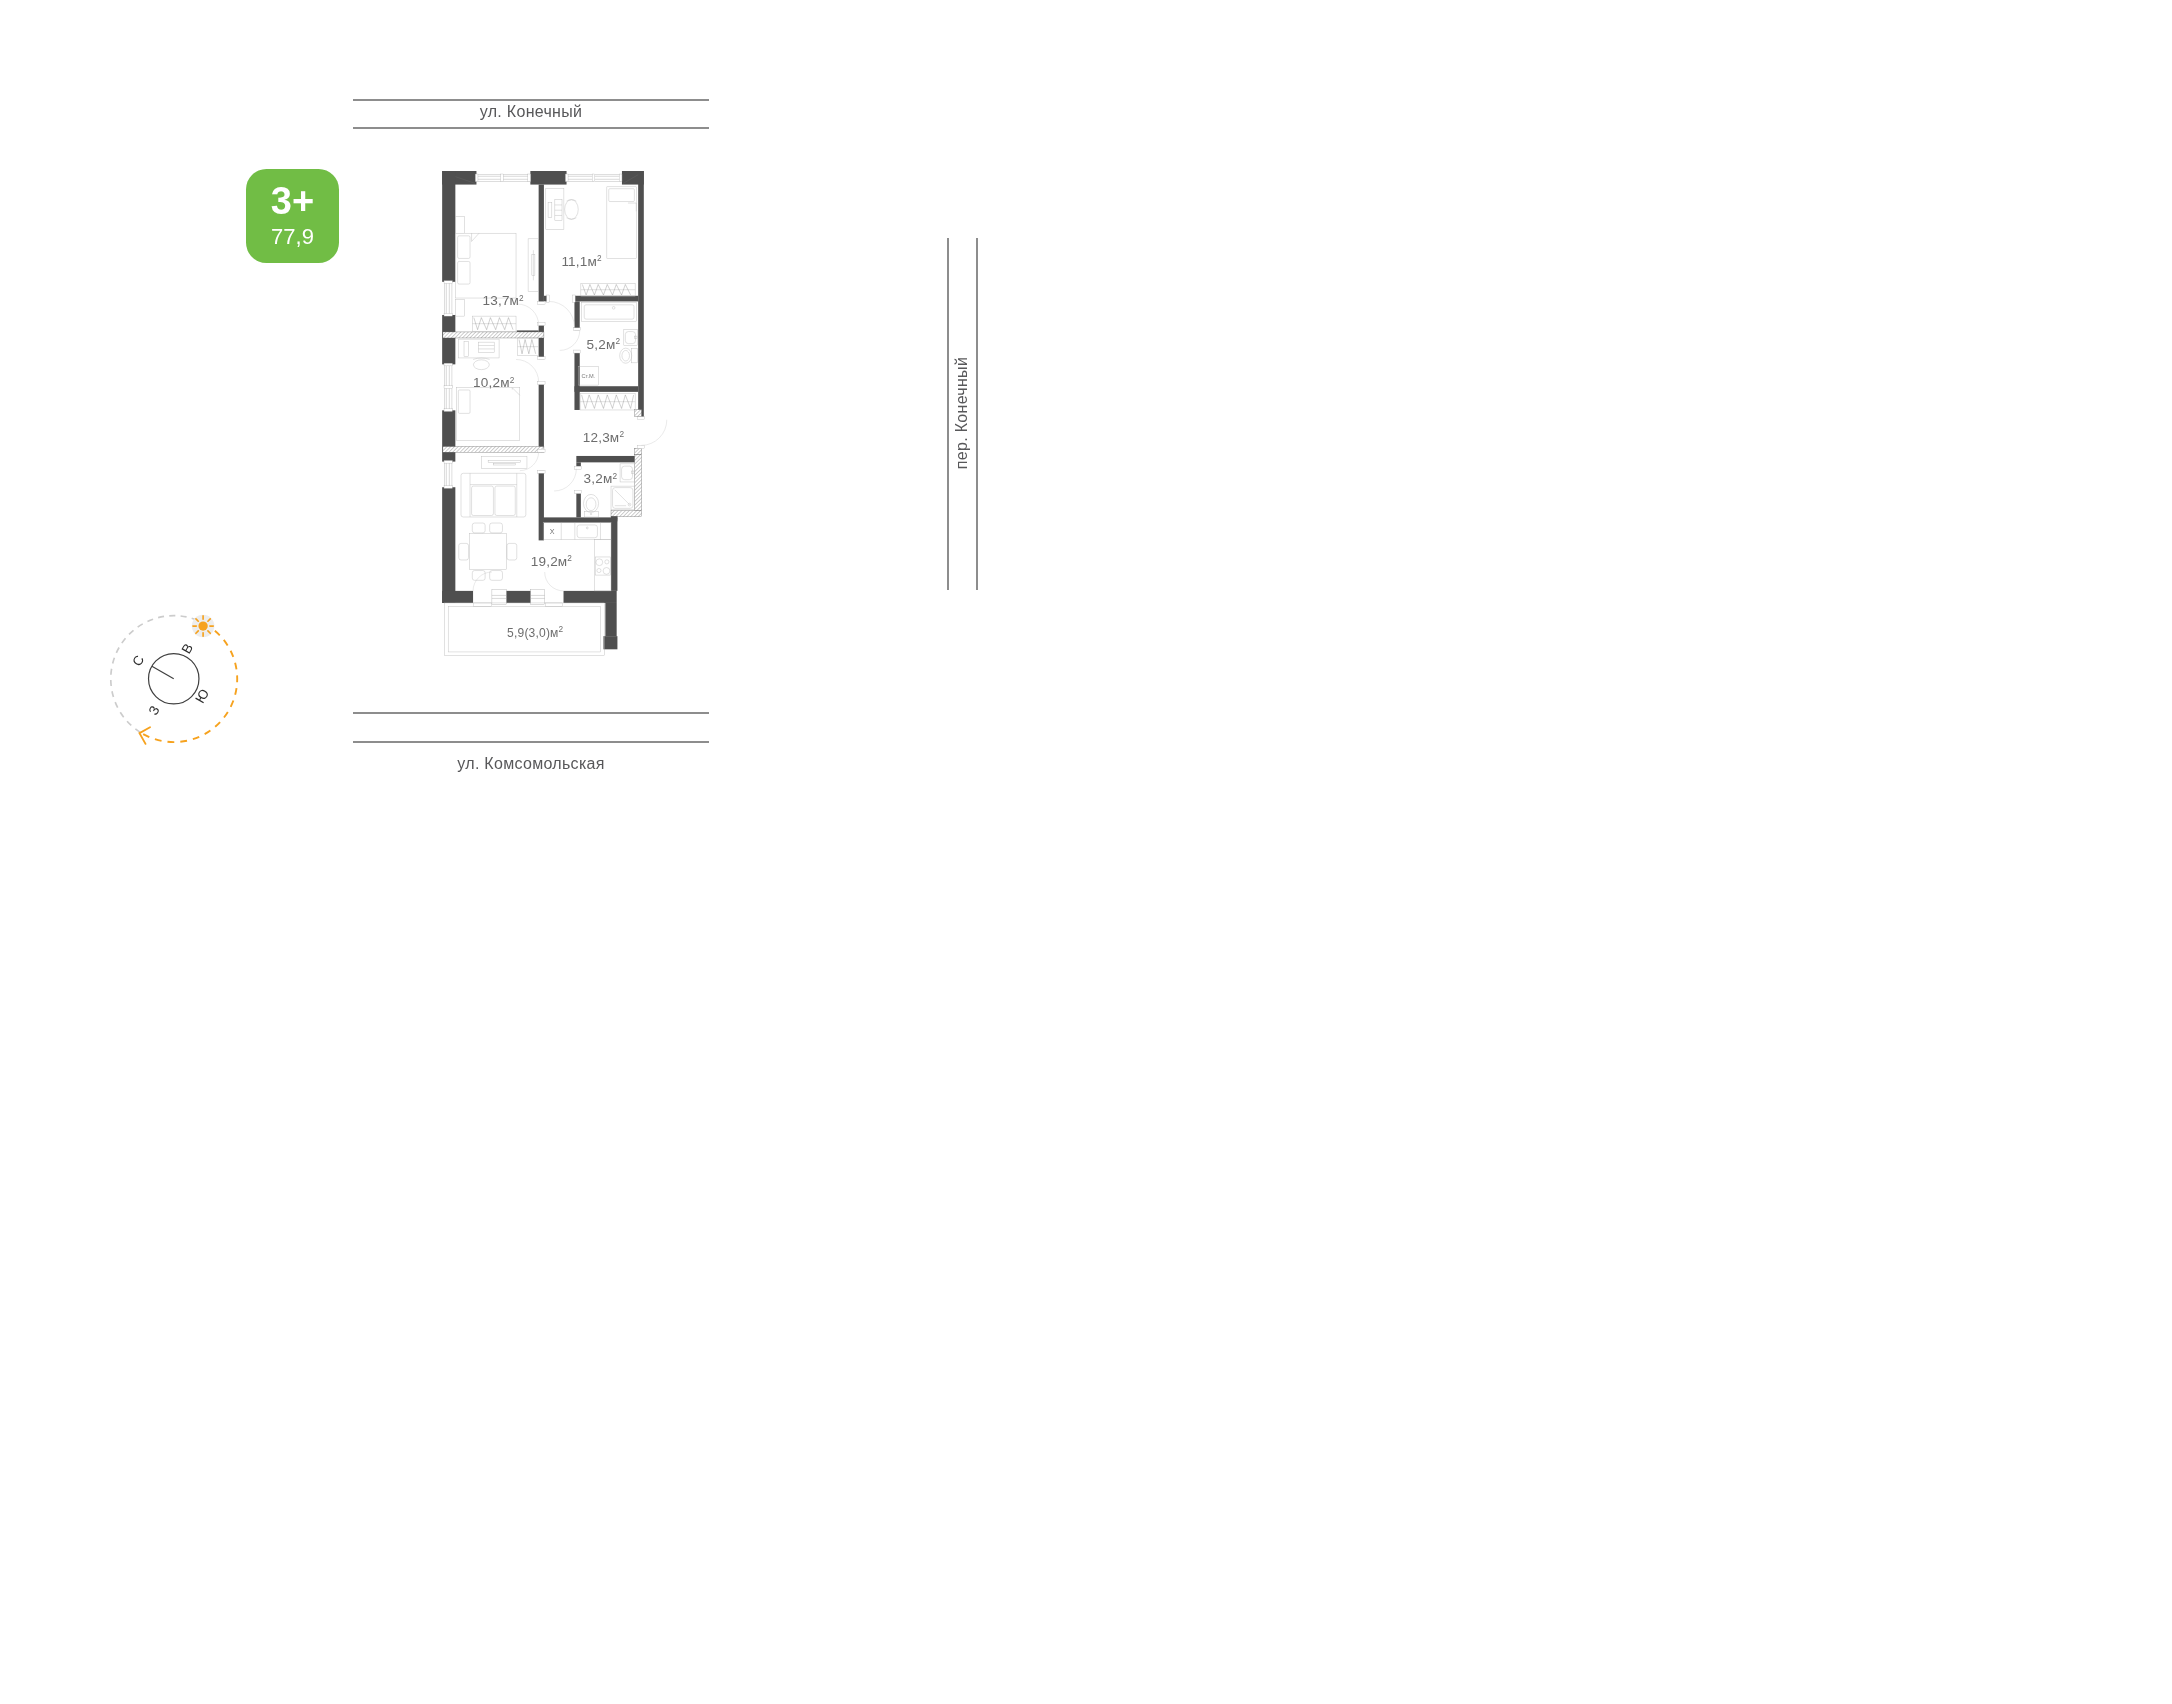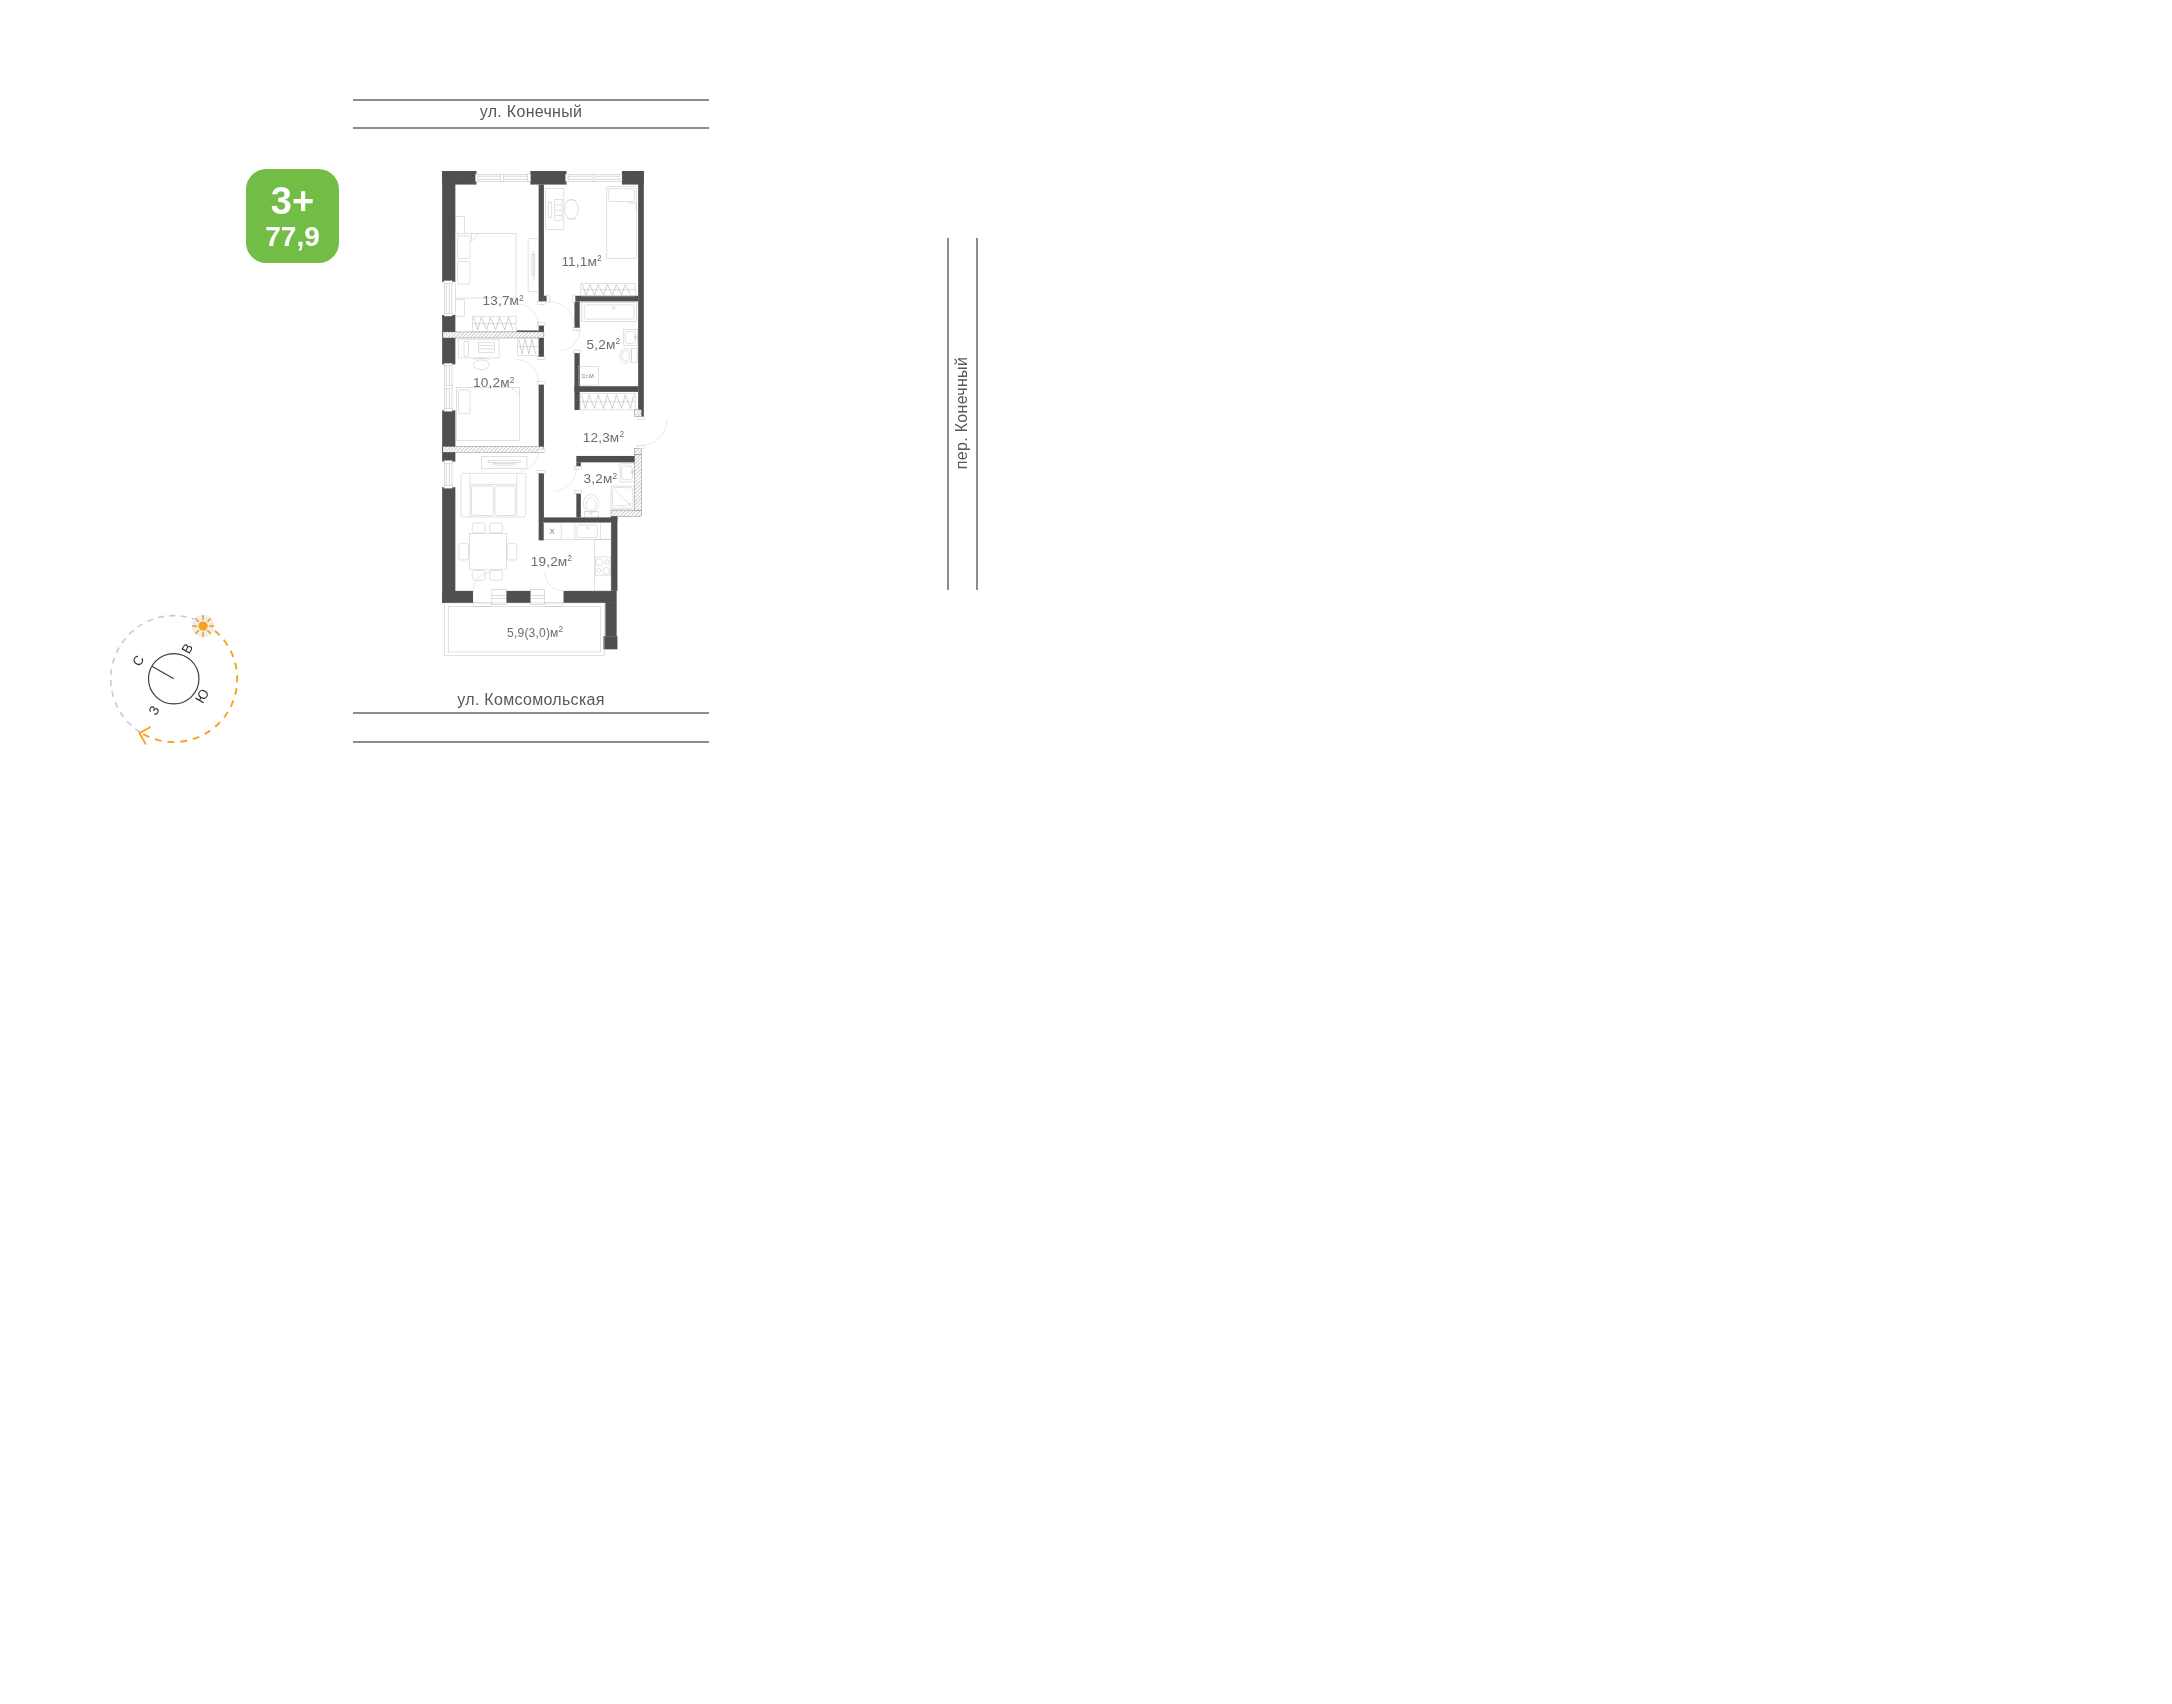--- a/index.html
+++ b/index.html
@@ -10,21 +10,21 @@
   .street-line{position:absolute;background:#8d8d8d;height:1.5px;width:356px;left:353px;}
   .street-line.v{width:1.5px;height:352px;top:238px;}
   .street-text{position:absolute;color:#58585a;font-size:16px;font-weight:500;
                letter-spacing:0.3px;width:356px;left:353px;text-align:center;}
   .street-text.v{width:352px;left:786px;top:404px;transform:rotate(-90deg);text-align:center;}
   
   .badge{position:absolute;left:246px;top:169px;width:93px;height:94px;border-radius:20.4px;
          display:flex;flex-direction:column;align-items:center;justify-content:center;
          color:#fff;background:#71bd45;}
   .badge .b1{font-size:38px;font-weight:bold;line-height:41px;}
-  .badge .b2{font-size:28px;font-weight:700;line-height:30px;text-align:center;}
+  .badge .b2{font-size:22px;font-weight:400;line-height:30px;text-align:center;}
   
   .wall{fill:#4f4f4f;}
   .hw{fill:url(#hatch);stroke:#5a5a5a;stroke-width:.9;}
   .f{fill:none;stroke:#b7b7b7;stroke-width:1.1;}
   .ff{fill:#fff;stroke:#b7b7b7;stroke-width:1.1;}
   .arc{fill:none;stroke:#cfcfcf;stroke-width:1.2;}
   .win{fill:#fff;stroke:#9c9c9c;stroke-width:.9;}
   .winl{stroke:#9c9c9c;stroke-width:1;}
   .zig{fill:none;stroke:#787878;stroke-width:.9;}
   .jamb{fill:#fff;stroke:#a5a5a5;stroke-width:.8;}
@@ -38,21 +38,21 @@
   .cletter{font-family:"Liberation Sans",sans-serif;font-size:18px;font-weight:500;fill:#2e2e2e;}
 </style>
 </head>
 <body>
 
 <div class="street-line" style="top:99px"></div>
 <div class="street-text" style="top:103px">ул. Конечный</div>
 <div class="street-line" style="top:127px"></div>
 
 <div class="street-line" style="top:712px"></div>
-<div class="street-text" style="top:691px">ул. Комсомольская</div>
+<div class="street-text" style="top:755px">ул. Комсомольская</div>
 <div class="street-line" style="top:741px"></div>
 
 <div class="street-line v" style="left:947px"></div>
 <div class="street-line v" style="left:976px"></div>
 <div class="street-text v">пер. Конечный</div>
 
 <div class="badge">
   <div class="b1">3+</div>
   <div class="b2">77,9</div>
 </div>

